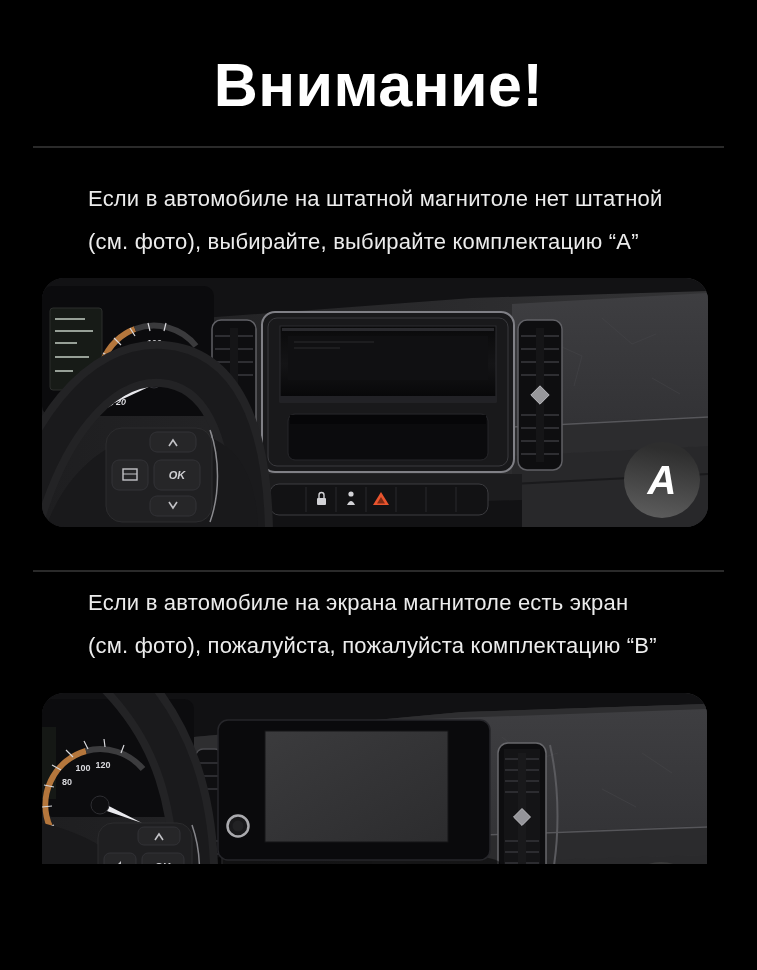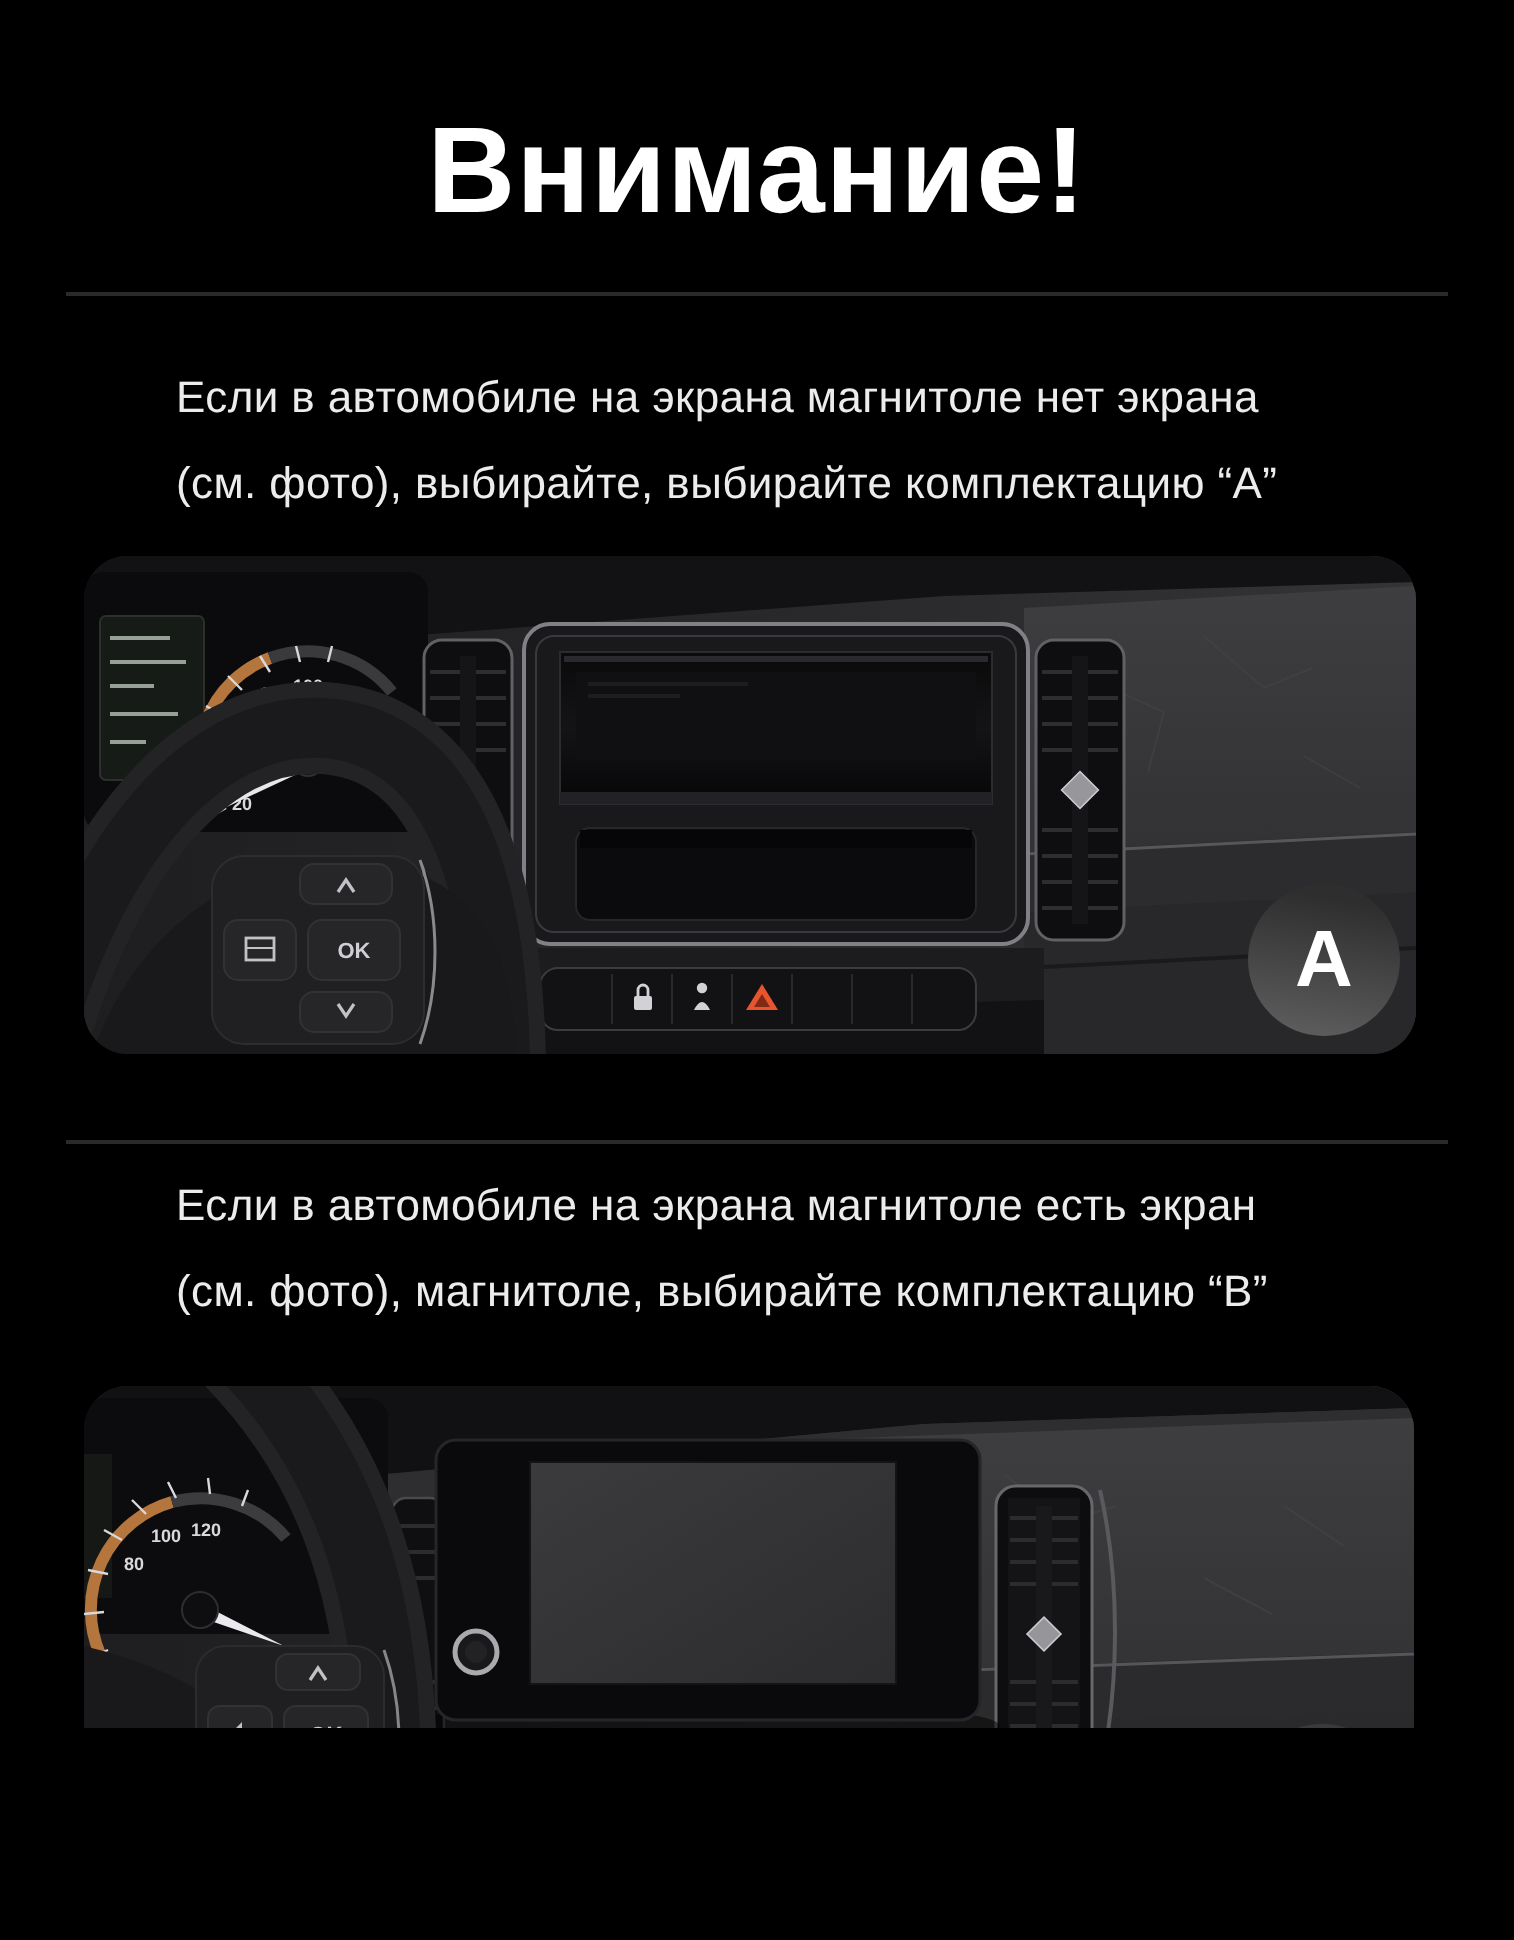--- a/index.html
+++ b/index.html
@@ -14,21 +14,21 @@
   .d1 { top:146px; }
   .d2 { top:570px; }
 
   .para { position:absolute; left:88px; margin:0; font-size:22px; line-height:43px;
           color:#ececec; font-weight:400; letter-spacing:0.2px; white-space:nowrap; }
   .p1 { top:177px; }
   .p2 { top:581px; }
 
   .photo { position:absolute; left:42px; margin:0; overflow:hidden; border-radius:22px;
            background:#151517; }
-  .photo-a { top:278px; width:666px; height:249px; }
+  .photo-a { top:278px; width:666px; height:249px;font-style:italic; }
   .photo-b { top:693px; width:665px; height:245px; }
   .photo svg { display:block; width:100%; height:100%; }
 
   .badge { position:absolute; width:76px; height:76px; border-radius:50%;
            display:flex; align-items:center; justify-content:center;
            font-size:40px; font-weight:700; color:#ffffff;
            background:linear-gradient(190deg,#2e2e2e 15%,#606060 100%); }
   .badge-a { right:8px; bottom:9px; }
   .badge-b { right:8px; bottom:0;
            background:linear-gradient(190deg,#3a3a3a 10%,#6e6e6e 100%); }
@@ -40,21 +40,21 @@
 </style>
 </head>
 <body>
 
 <div class="canvas">
 
   <h1 class="title">Внимание!</h1>
 
   <div class="divider d1"></div>
 
-  <p class="para p1"><span>Если в автомобиле на экрана магнитоле нет экрана</span><br><span>(см. фото), выбирайте, выбирайте комплектацию “А”</span></p>
+  <p class="para p1"><span>Если в автомобиле на штатной магнитоле нет штатной</span><br><span>(см. фото), выбирайте, выбирайте комплектацию “А”</span></p>
 
   <figure class="photo photo-a">
     <svg viewBox="0 0 666 249" preserveAspectRatio="none">
       <defs>
         <linearGradient id="gA-dash" x1="0" y1="0" x2="1" y2="0">
           <stop offset="0" stop-color="#1e1e20"></stop>
             <stop offset="0.55" stop-color="#29292b"></stop>
             <stop offset="1" stop-color="#343436"></stop>
         </linearGradient>
         <linearGradient id="gA-panel" x1="0" y1="0" x2="0" y2="1">
@@ -172,21 +172,21 @@
           <rect x="108" y="218" width="46" height="20" rx="7" fill="#262628" stroke="#323236"></rect>
           <path d="M127,224 l4,6 l4,-6" stroke="#c2c2c6" stroke-width="1.6" fill="none"></path>
         </g>
       </g>
     </svg>
     <div class="badge badge-a">А</div>
   </figure>
 
   <div class="divider d2"></div>
 
-  <p class="para p2"><span>Если в автомобиле на экрана магнитоле есть экран</span><br><span>(см. фото), магнитоле, выбирайте комплектацию “В”</span></p>
+  <p class="para p2"><span>Если в автомобиле на экрана магнитоле есть экран</span><br><span>(см. фото), пожалуйста, пожалуйста комплектацию “В”</span></p>
 
   <figure class="photo photo-b">
     <svg viewBox="0 0 665 245" preserveAspectRatio="none">
       <defs>
         <linearGradient id="gB-dash" x1="0" y1="0" x2="1" y2="0">
           <stop offset="0" stop-color="#1e1e20"></stop>
             <stop offset="0.55" stop-color="#2a2a2c"></stop>
             <stop offset="1" stop-color="#353537"></stop>
         </linearGradient>
         <linearGradient id="gB-panel" x1="0" y1="0" x2="0" y2="1">

